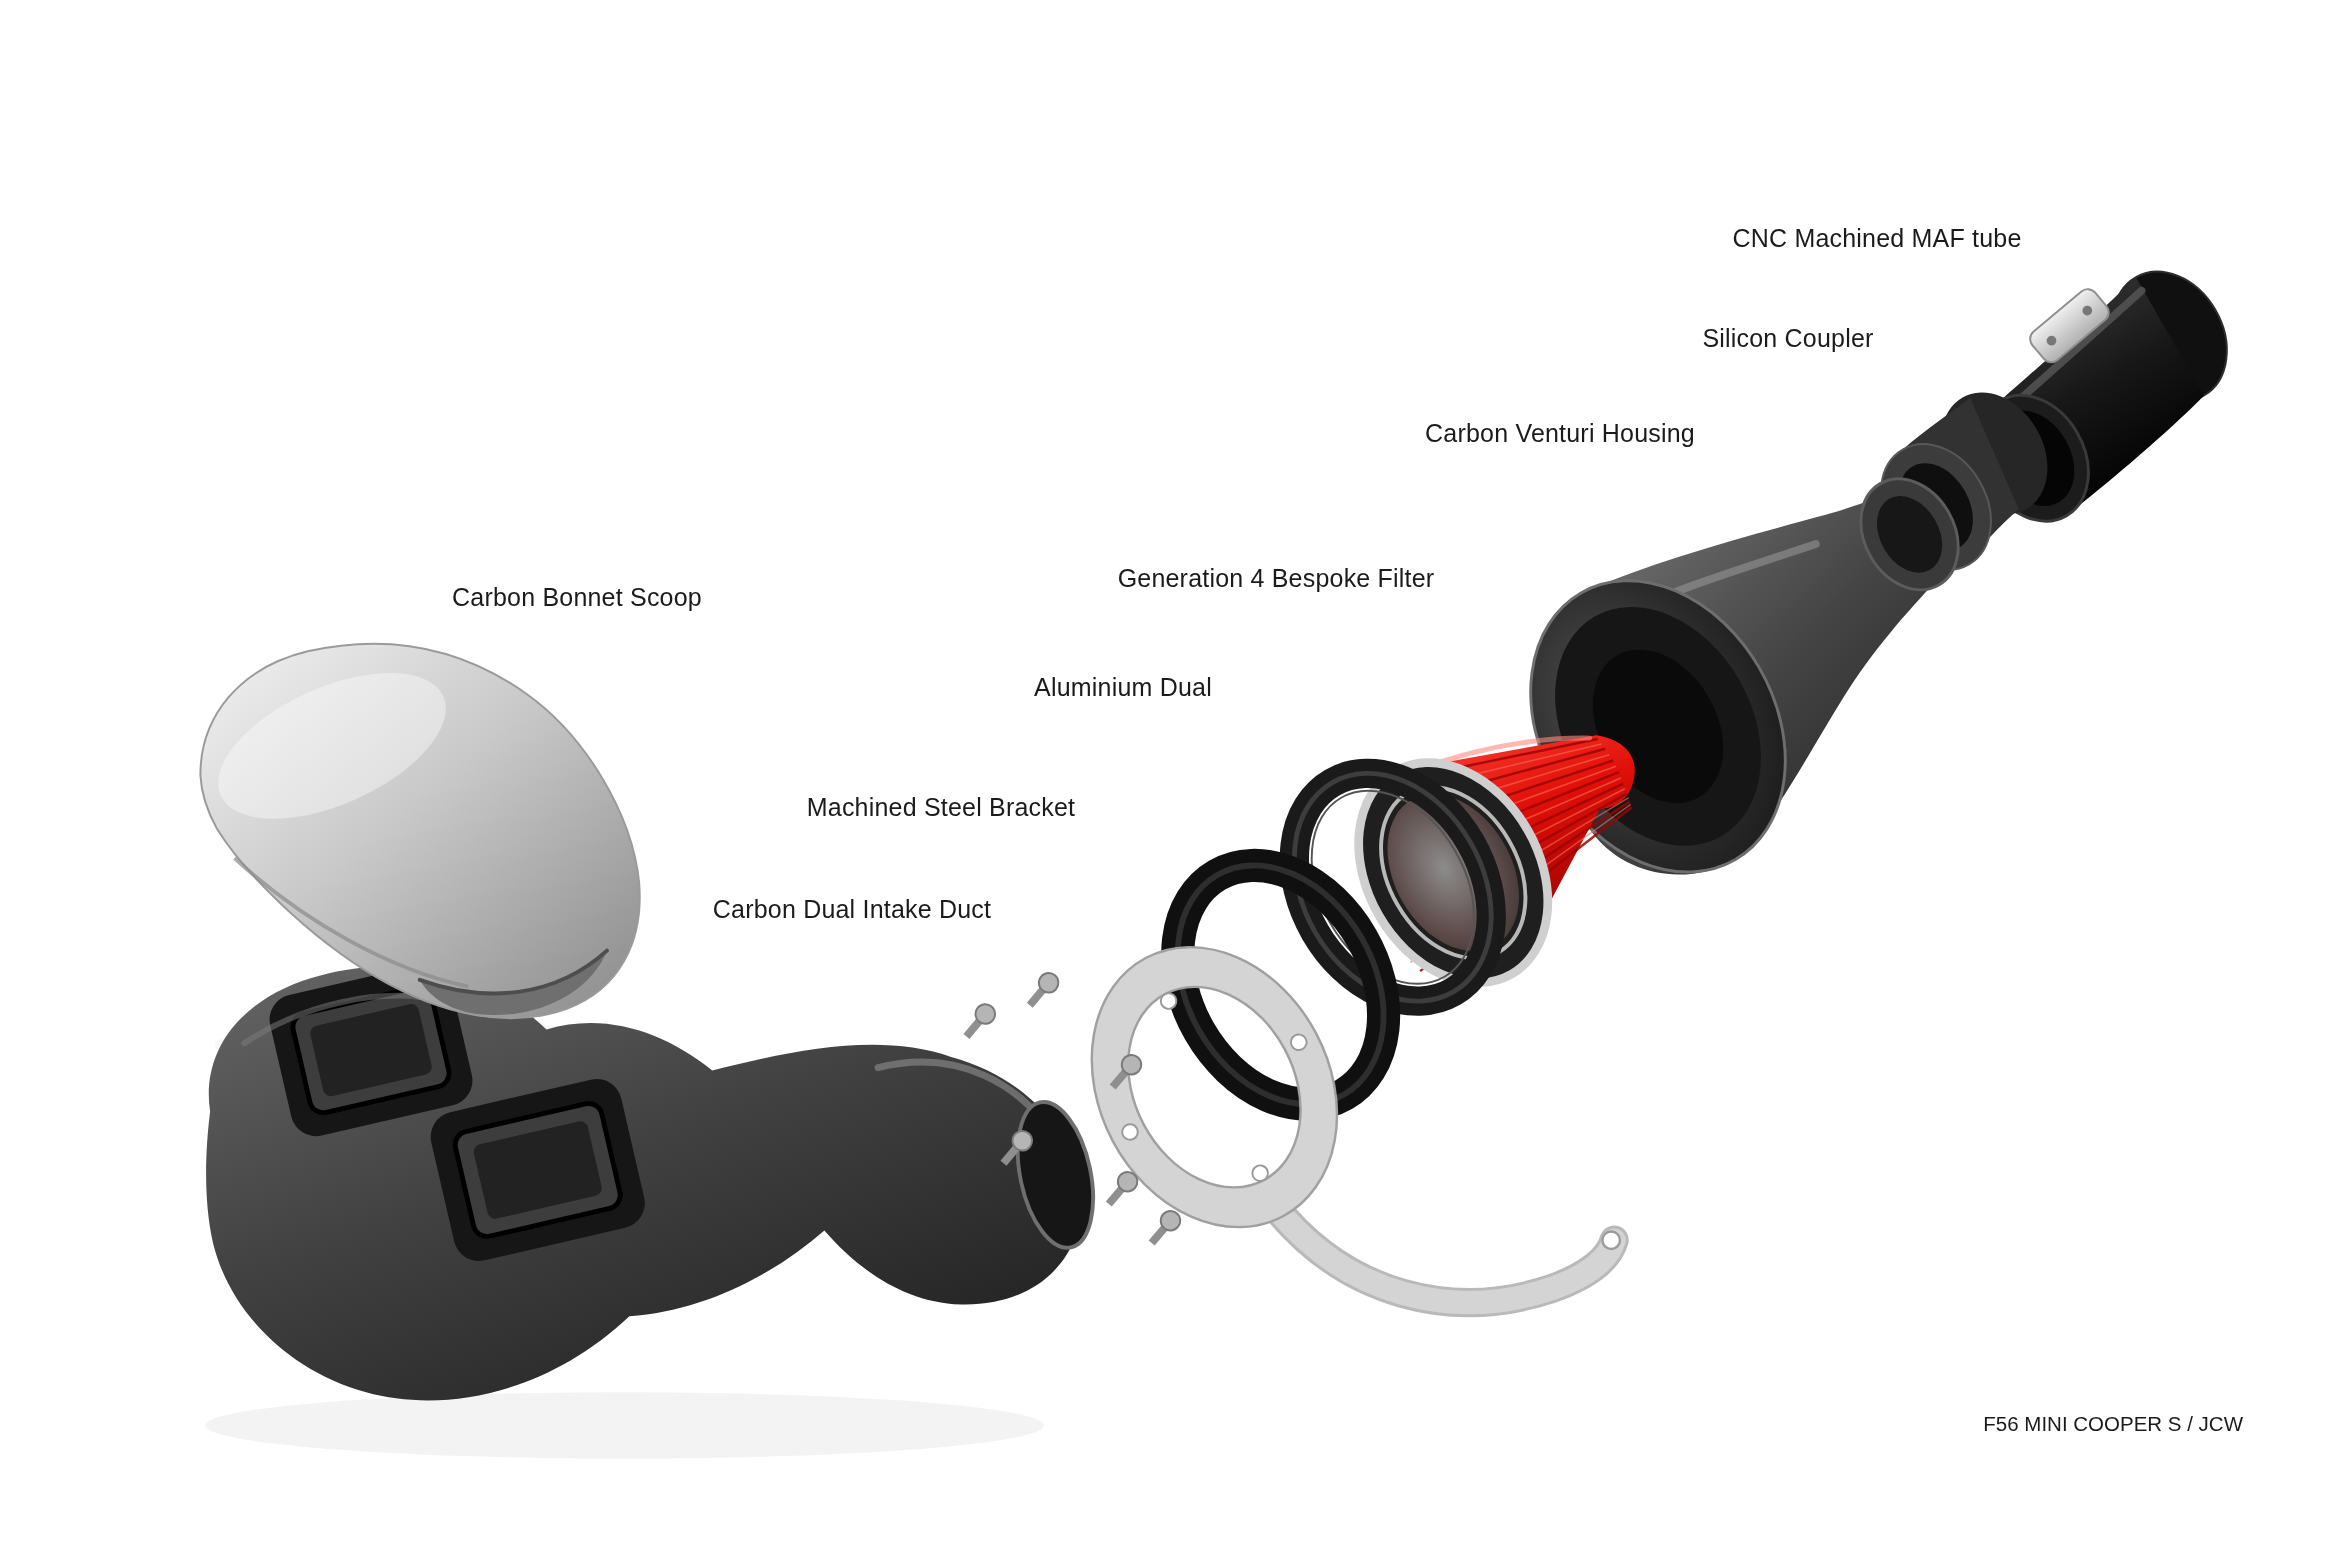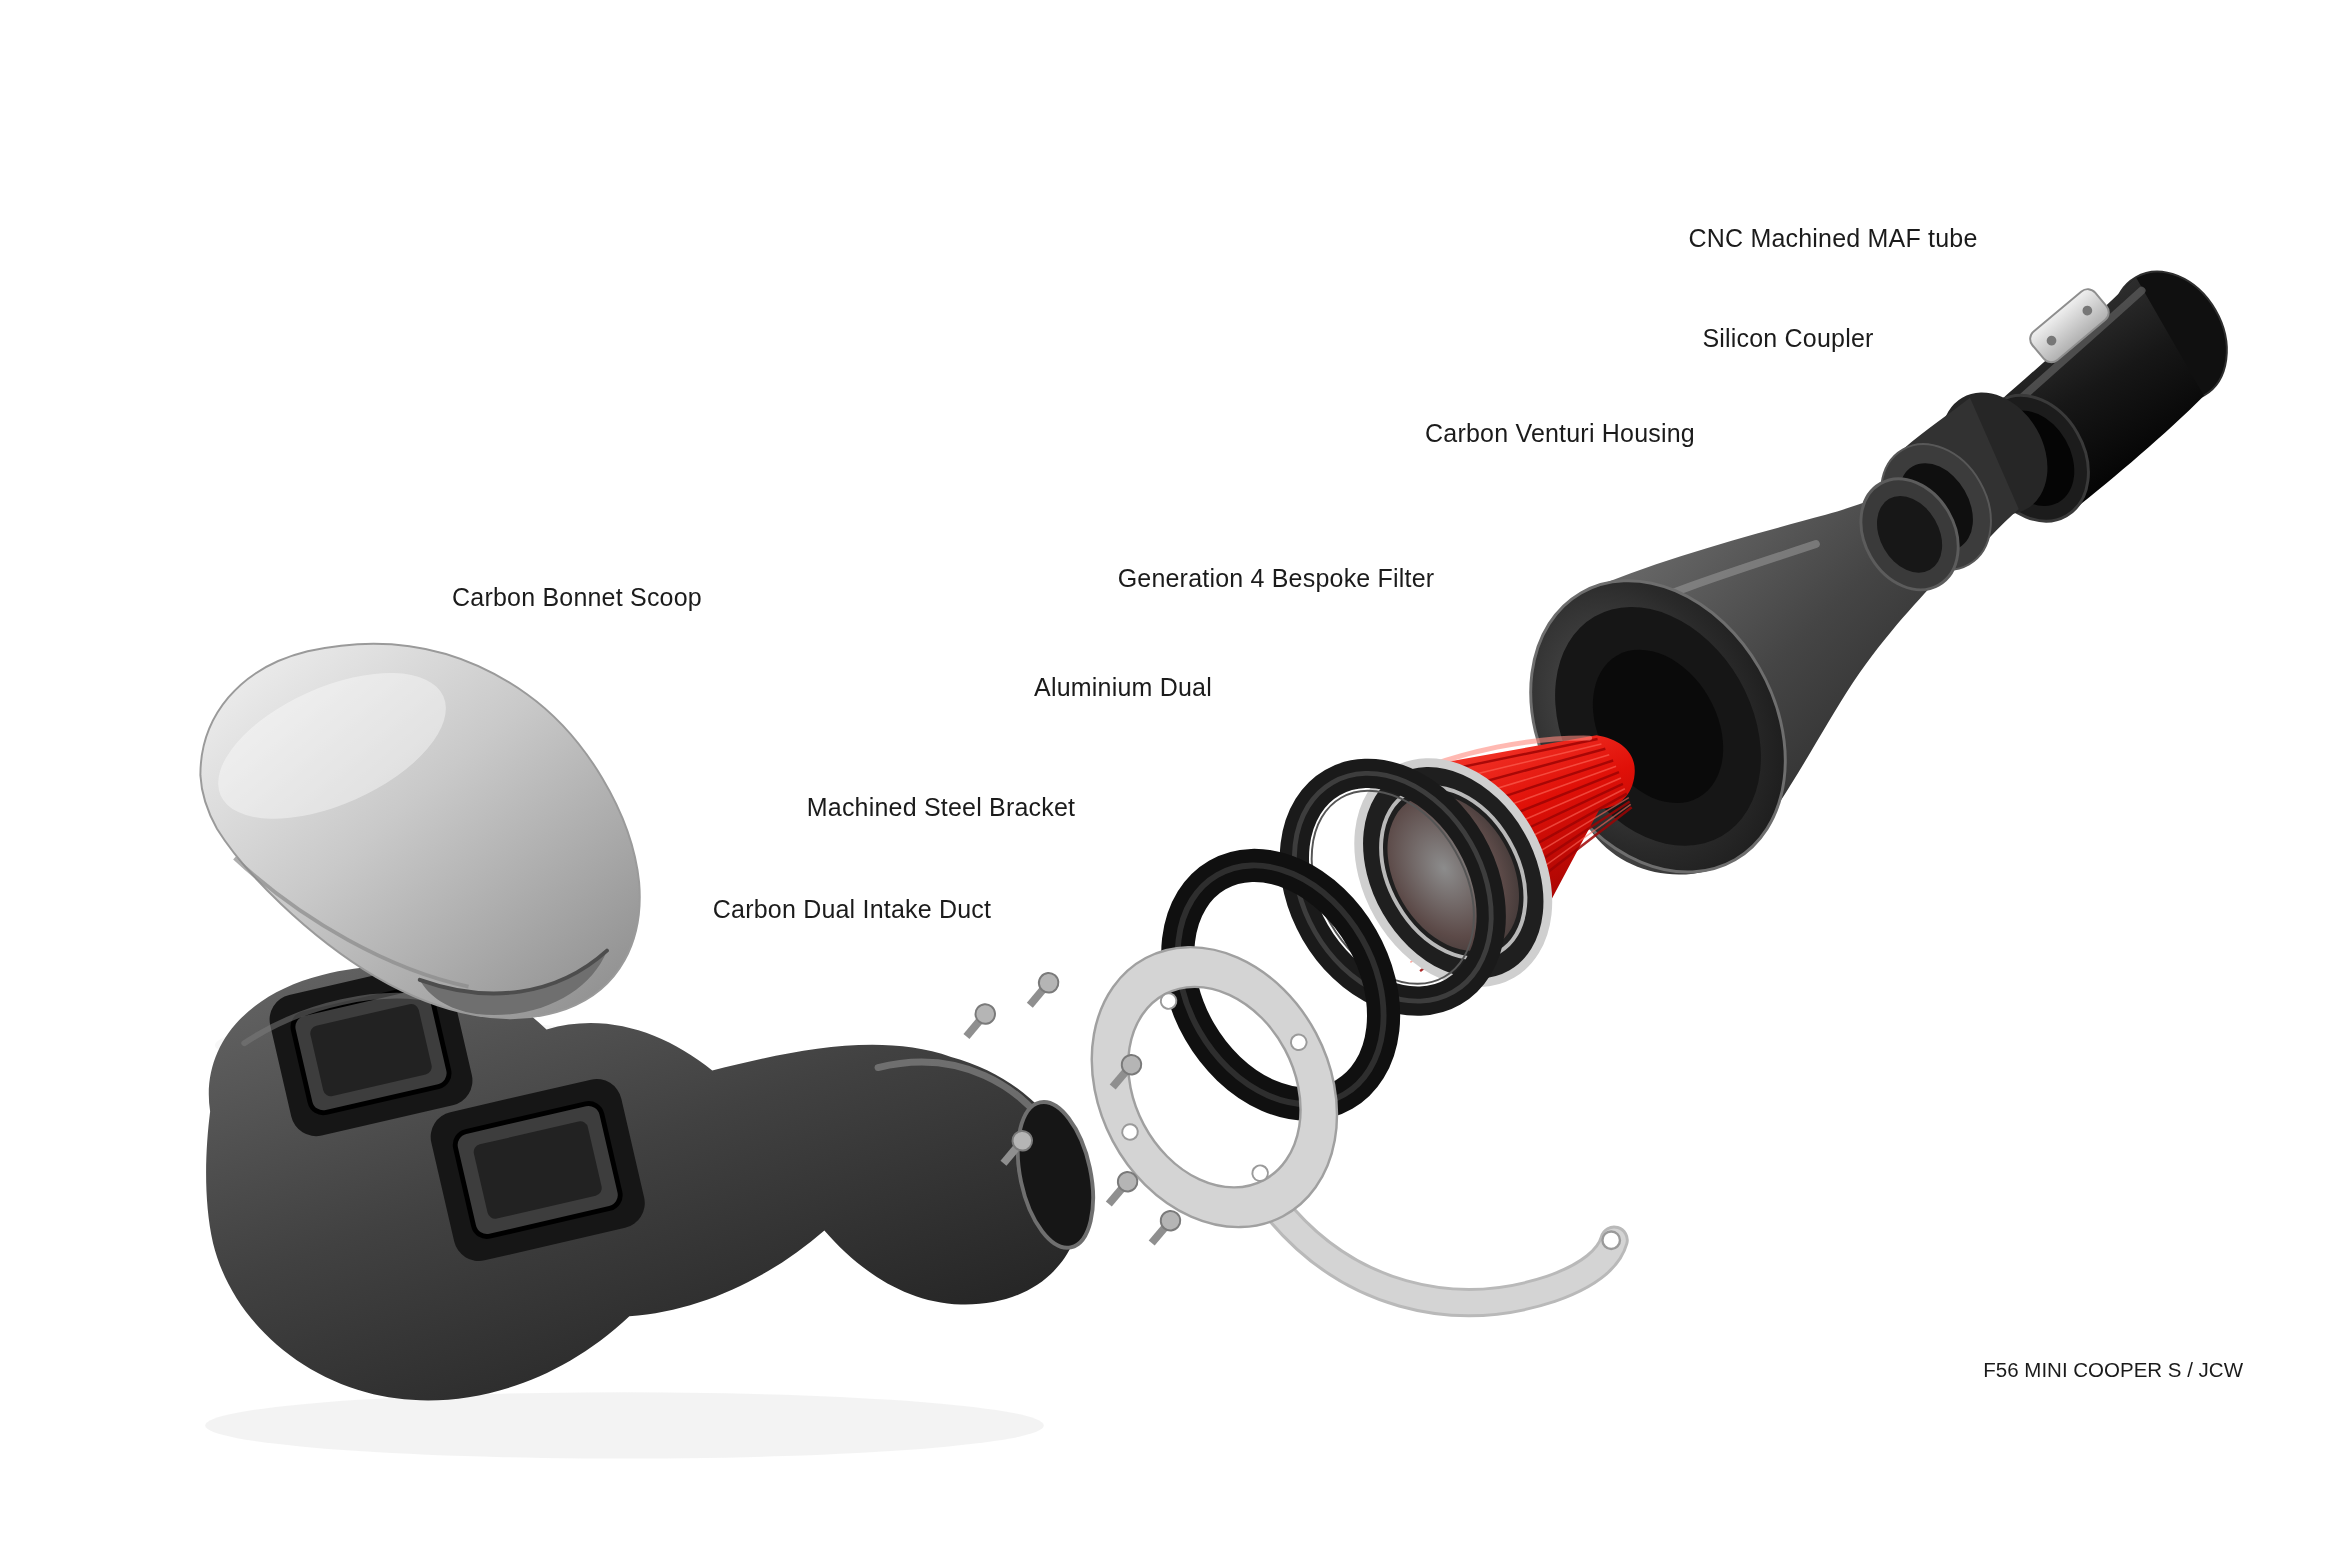--- a/index.html
+++ b/index.html
@@ -258,32 +258,32 @@
                C 520,1056 450,1040 385,1002
                C 315,960 250,895 222,850
                C 212,832 206,815 205,795 Z" fill="url(#lgScoop)" stroke="#9a9a9a" stroke-width="2"></path>
       <ellipse cx="340" cy="765" rx="125" ry="60" fill="#ffffff" opacity="0.4" transform="rotate(-24 340 765)"></ellipse>
       <path d="M 430,1005 C 500,1030 570,1022 622,975 C 605,1018 550,1047 488,1040 C 458,1035 440,1022 430,1005 Z" fill="#6f6f6f"></path>
       <path d="M 430,1005 C 500,1030 570,1022 622,975" stroke="#4d4d4d" stroke-width="4" fill="none" stroke-linecap="round"></path>
       <path d="M 240,880 C 310,945 400,995 480,1012" stroke="#8a8a8a" stroke-width="4" fill="none" opacity="0.7"></path>
     </g>
   </svg>
 
-  <div class="part-label" style="left:1833px; top:222px;">CNC Machined MAF tube</div>
+  <div class="part-label" style="left:1877px; top:222px;">CNC Machined MAF tube</div>
 
   <div class="part-label" style="left:1788px; top:322px;">Silicon Coupler</div>
 
   <div class="part-label" style="left:1512px; top:417px;margin-left:48px;">Carbon Venturi Housing</div>
 
   <div class="part-label" style="left:1276px; top:562px;">Generation 4 Bespoke Filter</div>
 
   <div class="part-label" style="left:1123px; top:671px;">Aluminium Dual</div>
 
   <div class="part-label" style="left:941px; top:791px;">Machined Steel Bracket</div>
 
   <div class="part-label" style="left:843px; top:893px;margin-left:9px;">Carbon Dual Intake Duct</div>
 
   <div class="part-label" style="left:561px; top:581px;margin-left:16px;">Carbon Bonnet Scoop</div>
 
-  <div class="caption" style="right:98px; top:1358px;">F56 MINI COOPER S / JCW</div>
+  <div class="caption" style="right:98px; top:1412px;">F56 MINI COOPER S / JCW</div>
 
 </div>
 
 
 </body></html>

